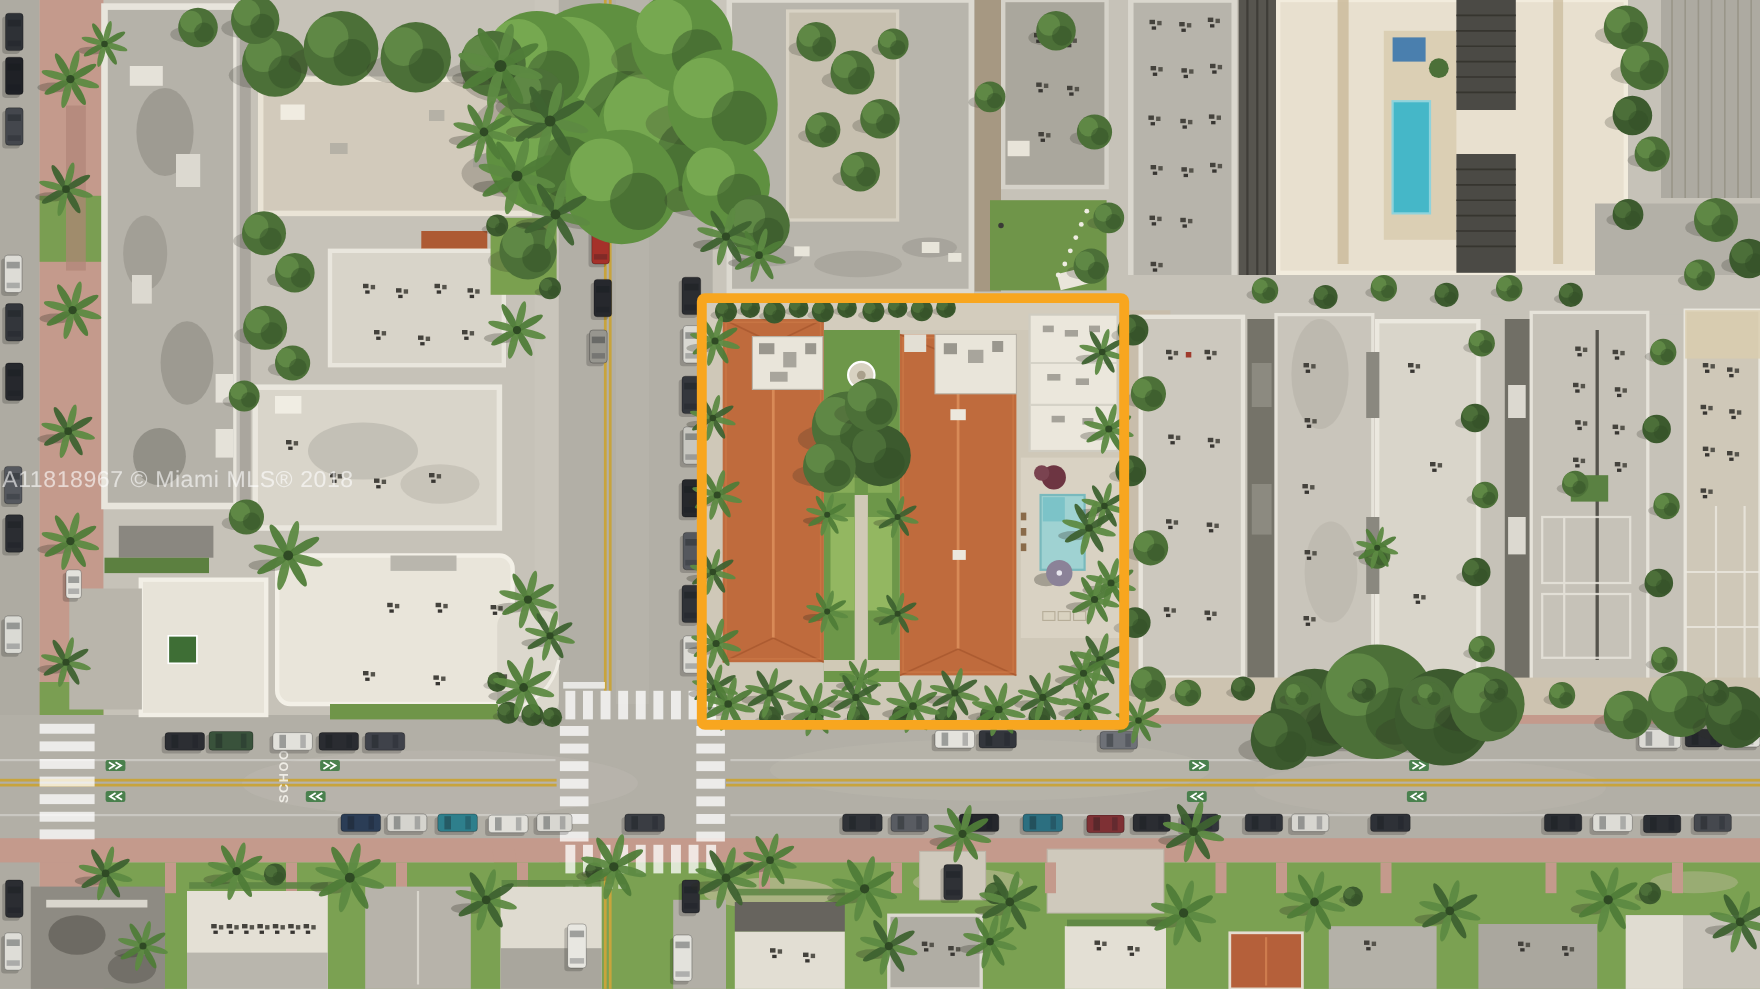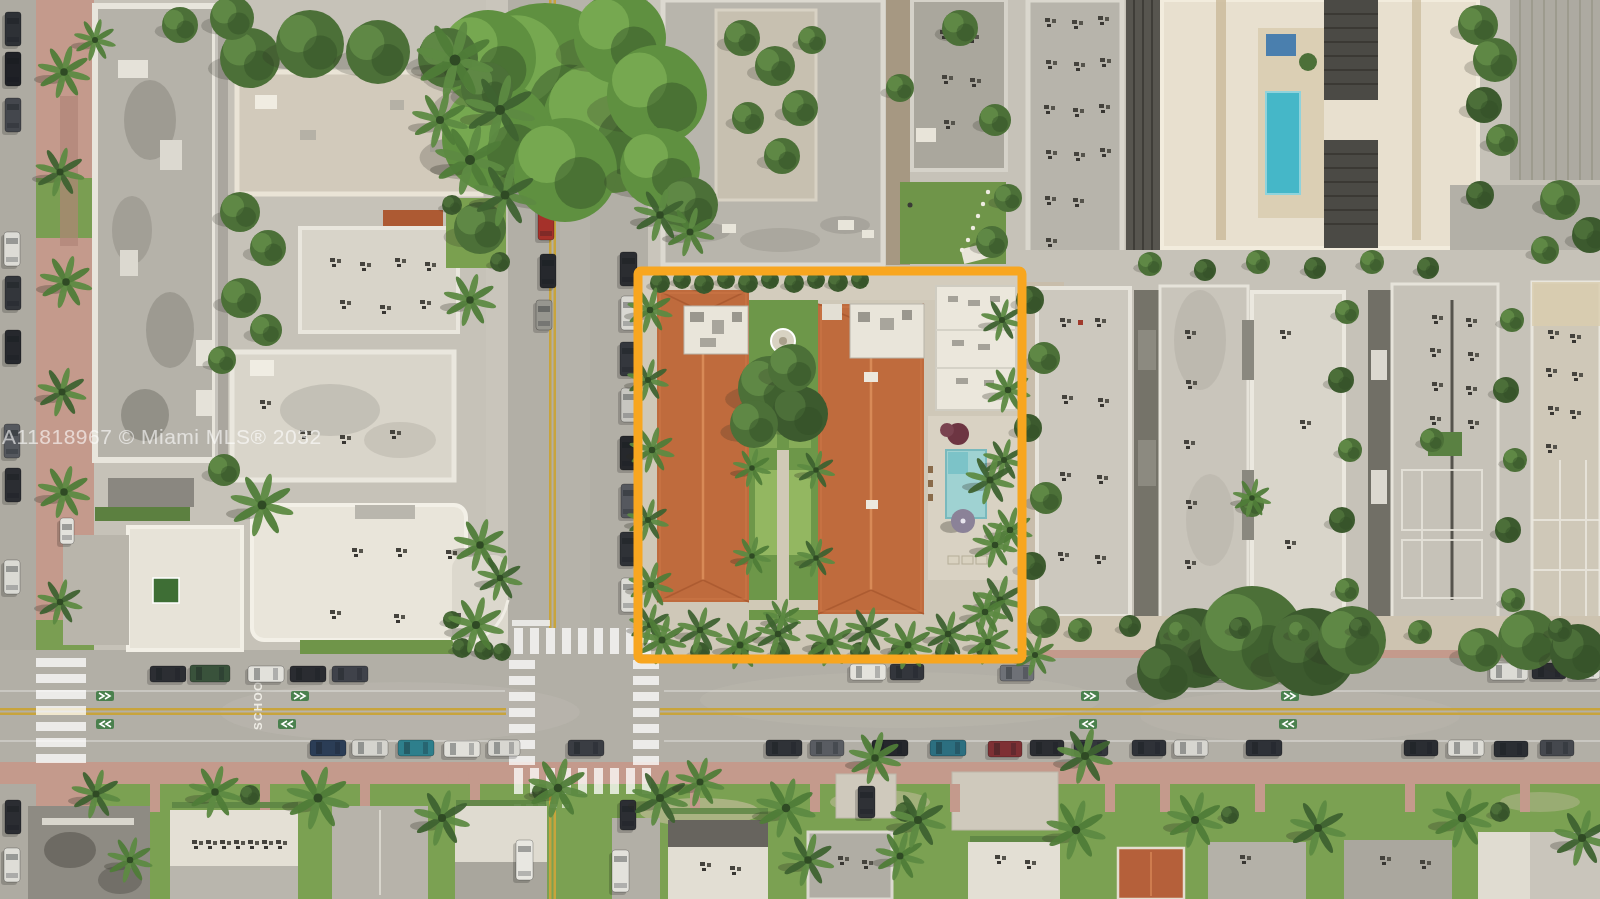--- a/index.html
+++ b/index.html
@@ -2038,14 +2038,14 @@
         <ellipse cx="1261.9" cy="498" rx="9.9" ry="2.53" fill="#5d8a42" opacity="0.95" transform="rotate(285 1252 498)"></ellipse>
         <ellipse cx="1261.9" cy="498" rx="9.9" ry="2.53" fill="#4f7c38" opacity="0.95" transform="rotate(330 1252 498)"></ellipse>
         <circle cx="1252" cy="498" r="2.75" fill="#2f4a24"></circle>
       </g>
 
   <g>
     <rect x="638" y="271" width="384" height="388" rx="3" fill="none" stroke="#F8A61F" stroke-width="9"></rect>
   </g>
 </svg>
 
-<div class="watermark">A11818967 © Miami MLS® 2032</div>
+<div class="watermark">A11818967 © Miami MLS® 2018</div>
 </div>
 
 </body></html>

